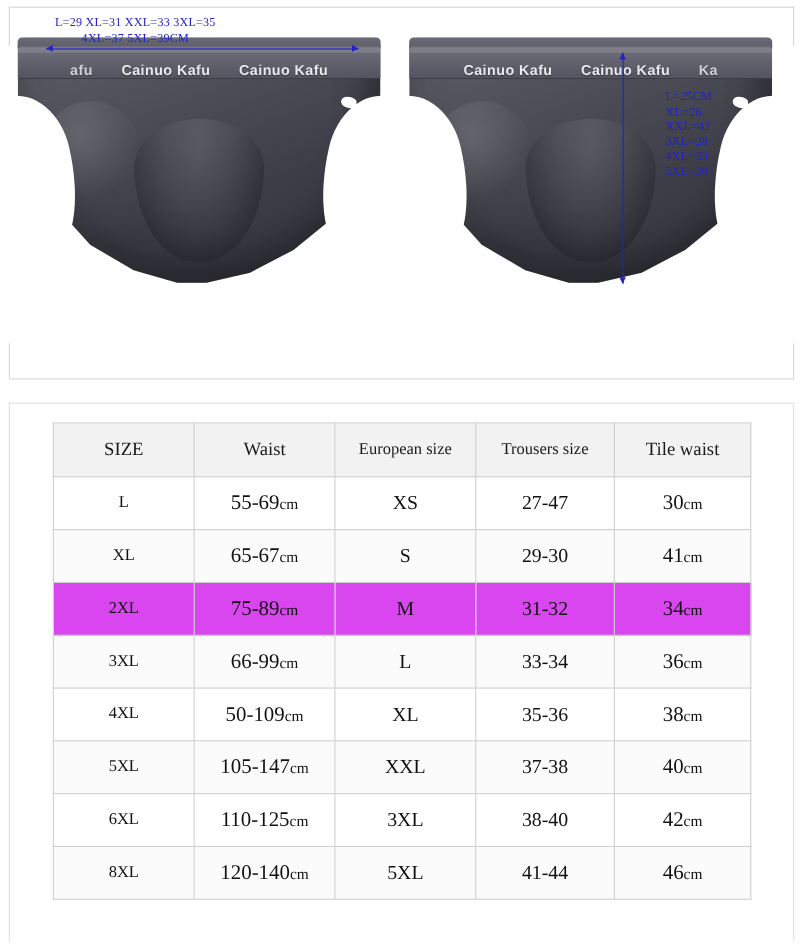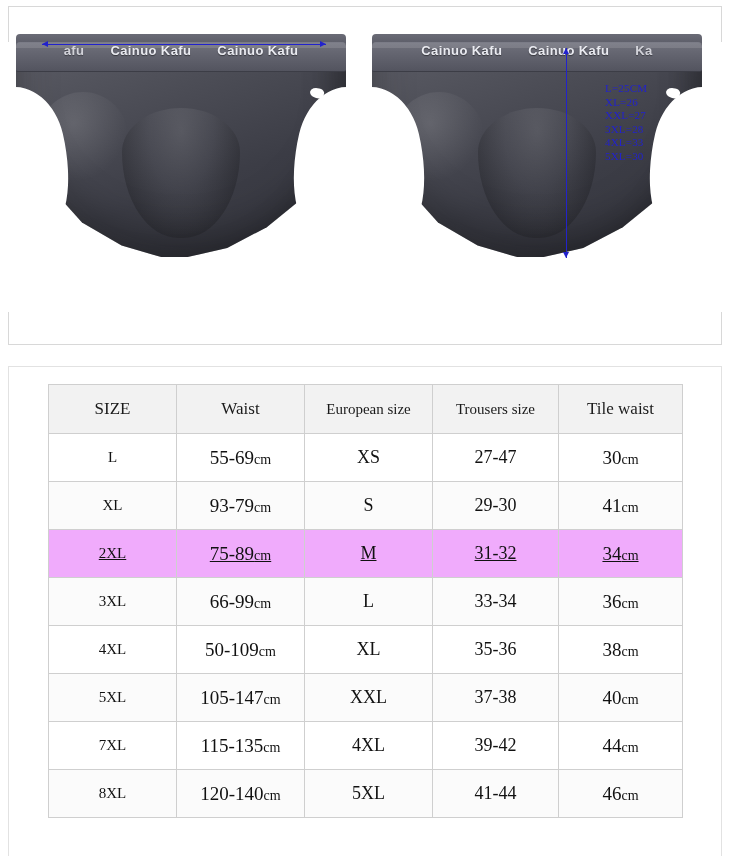--- a/index.html
+++ b/index.html
@@ -87,21 +87,21 @@
     left: 0;
     top: 8px;
     width: 330px;
     height: 28px;
     background: linear-gradient(180deg, #6f707b 0%, #62636e 45%, #53545f 100%);
     border-top: 1px solid #7b7c87;
     border-bottom: 1px solid #3c3d46;
     border-radius: 4px 4px 2px 2px;
     overflow: hidden;
     display: flex;
-    align-items: flex-start;
+    align-items: flex-end;
     justify-content: center;
     gap: 26px;
   }
   .uw-band .brand {
     font-family: "Liberation Sans", sans-serif;
     font-size: 13px;
     font-weight: bold;
     color: #e9eaf0;
     letter-spacing: 0.4px;
     white-space: nowrap;
@@ -230,21 +230,21 @@
     font-weight: normal;
     font-size: 17px;
     color: #1a1a1a;
     height: 48px;
   }
   table.size-table thead th.small {
     font-size: 15px;
   }
   table.size-table tbody tr:nth-child(odd) { background: #ffffff; }
   table.size-table tbody tr:nth-child(even) { background: #fbfbfb; }
-  table.size-table tbody tr.shade { background: #f0abfc; text-decoration: underline; }
+  table.size-table tbody tr.shade { background: #d946ef; }
 
   td.c-size   { font-size: 15px; }
   td.c-waist  { font-size: 19px; }
   td.c-waist .unit { font-size: 14px; }
   td.c-euro   { font-size: 18px; }
   td.c-trous  { font-size: 18px; }
   td.c-tile   { font-size: 19px; }
   td.c-tile .unit { font-size: 14px; }
 
   .edge-line {
@@ -292,26 +292,30 @@
     <div class="uw-topedge"></div>
     <div class="uw-band">
       <div class="band-top-hl"></div>
       <span class="brand">Cainuo Kafu</span>
       <span class="brand">Cainuo Kafu</span>
       <span class="brand faded">Ka</span>
     </div>
   </div>
 
   <div class="hline" style="left:42px;top:44px;width:284px;"></div>
+  <div class="annot meas-top-text">
+    <div>L=29  XL=31  XXL=33  3XL=35</div>
+    <div>4XL=37  5XL=39CM</div>
+  </div>
 
   <div class="vline" style="left:566px;top:48px;height:210px;"></div>
   <div class="annot meas-side-text">
     <div>L=25CM</div>
     <div>XL=26</div>
-    <div>XXL=27</div>
+    <div>XXL=42</div>
     <div>3XL=28</div>
     <div>4XL=33</div>
     <div>5XL=30</div>
   </div>
 </div>
 
 <div class="table-wrap">
   <div class="edge-line" style="left:8px;top:8px;width:714px;height:1px;"></div>
   <div class="edge-line" style="left:8px;top:8px;width:1px;height:490px;"></div>
   <div class="edge-line" style="left:721px;top:8px;width:1px;height:490px;"></div>
@@ -336,21 +340,21 @@
     <tbody>
       <tr>
         <td class="c-size">L</td>
         <td class="c-waist"><span>55-69</span><span class="unit">cm</span></td>
         <td class="c-euro">XS</td>
         <td class="c-trous">27-47</td>
         <td class="c-tile"><span>30</span><span class="unit">cm</span></td>
       </tr>
       <tr>
         <td class="c-size">XL</td>
-        <td class="c-waist"><span>93-79</span><span class="unit">cm</span></td>
+        <td class="c-waist"><span>65-67</span><span class="unit">cm</span></td>
         <td class="c-euro">S</td>
         <td class="c-trous">29-30</td>
         <td class="c-tile"><span>41</span><span class="unit">cm</span></td>
       </tr>
       <tr class="shade">
         <td class="c-size">2XL</td>
         <td class="c-waist"><span>75-89</span><span class="unit">cm</span></td>
         <td class="c-euro">M</td>
         <td class="c-trous">31-32</td>
         <td class="c-tile"><span>34</span><span class="unit">cm</span></td>
@@ -370,25 +374,25 @@
         <td class="c-tile"><span>38</span><span class="unit">cm</span></td>
       </tr>
       <tr>
         <td class="c-size">5XL</td>
         <td class="c-waist"><span>105-147</span><span class="unit">cm</span></td>
         <td class="c-euro">XXL</td>
         <td class="c-trous">37-38</td>
         <td class="c-tile"><span>40</span><span class="unit">cm</span></td>
       </tr>
       <tr>
-        <td class="c-size">7XL</td>
-        <td class="c-waist"><span>115-135</span><span class="unit">cm</span></td>
-        <td class="c-euro">4XL</td>
-        <td class="c-trous">39-42</td>
-        <td class="c-tile"><span>44</span><span class="unit">cm</span></td>
+        <td class="c-size">6XL</td>
+        <td class="c-waist"><span>110-125</span><span class="unit">cm</span></td>
+        <td class="c-euro">3XL</td>
+        <td class="c-trous">38-40</td>
+        <td class="c-tile"><span>42</span><span class="unit">cm</span></td>
       </tr>
       <tr>
         <td class="c-size">8XL</td>
         <td class="c-waist"><span>120-140</span><span class="unit">cm</span></td>
         <td class="c-euro">5XL</td>
         <td class="c-trous">41-44</td>
         <td class="c-tile"><span>46</span><span class="unit">cm</span></td>
       </tr>
     </tbody>
   </table>

